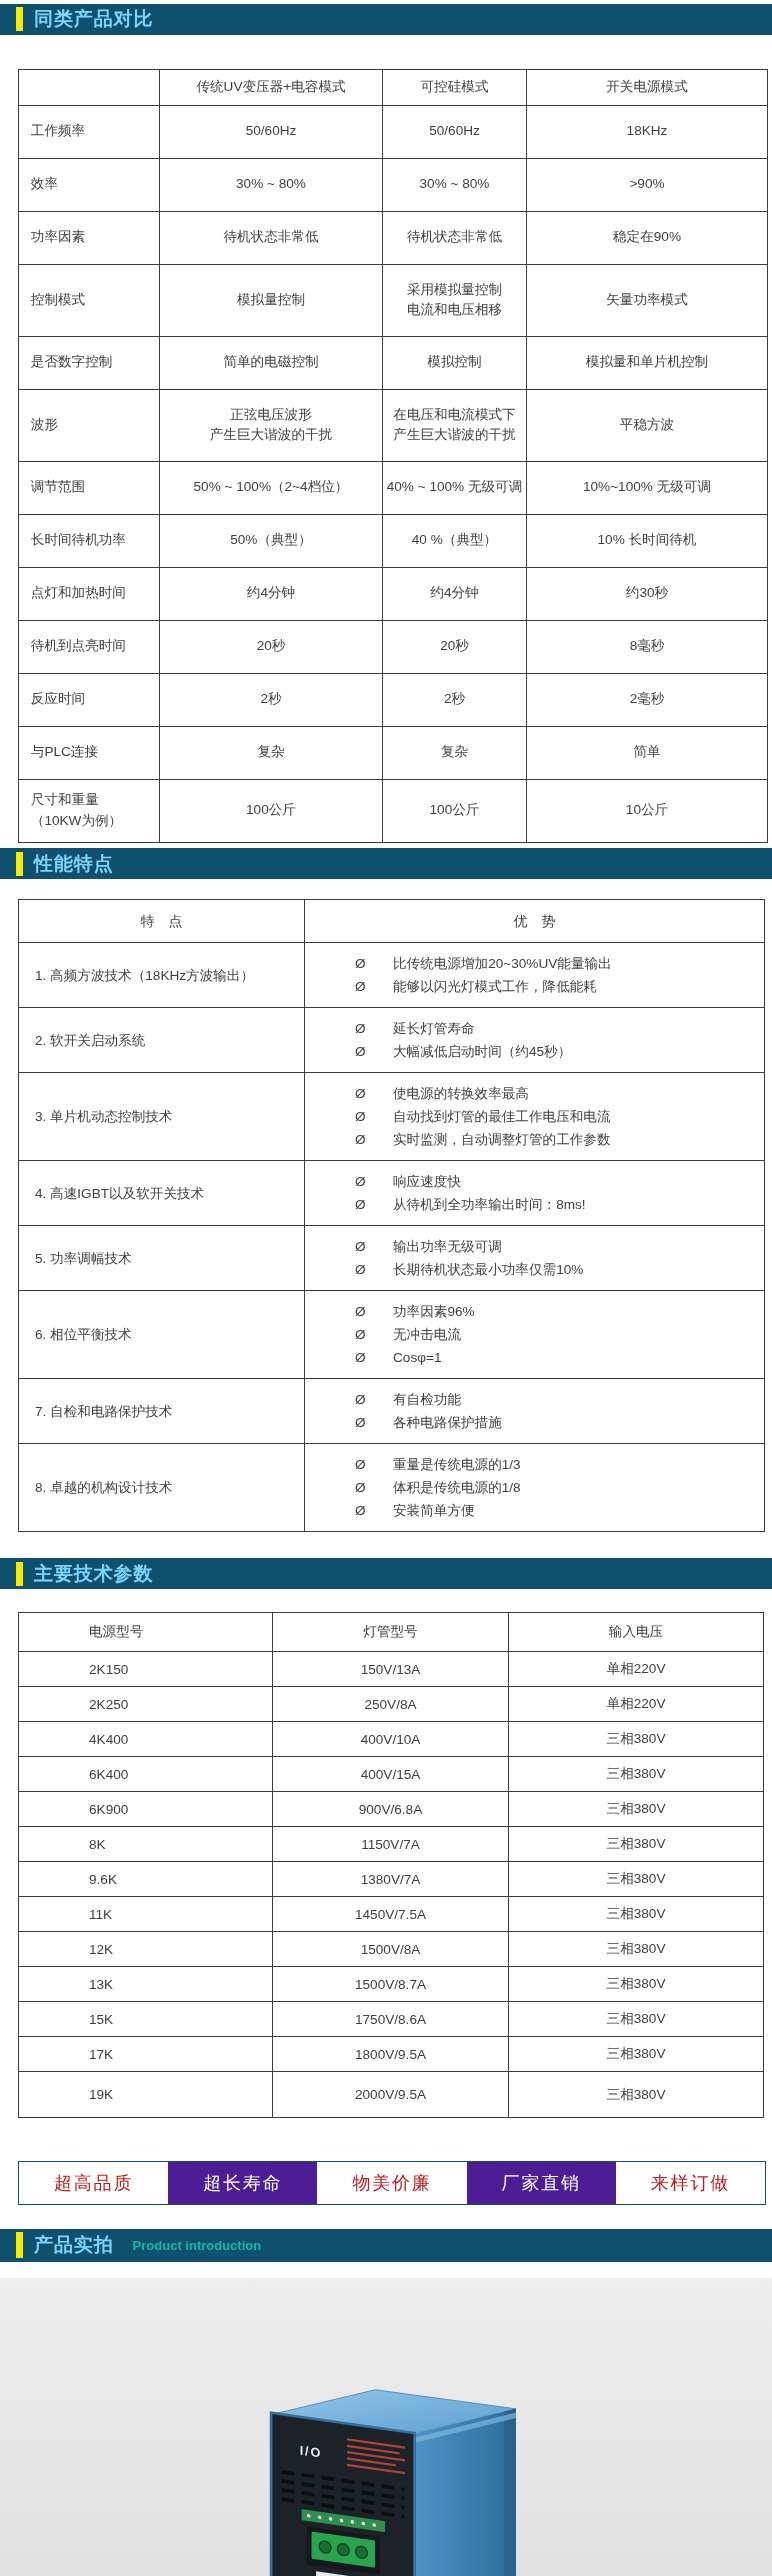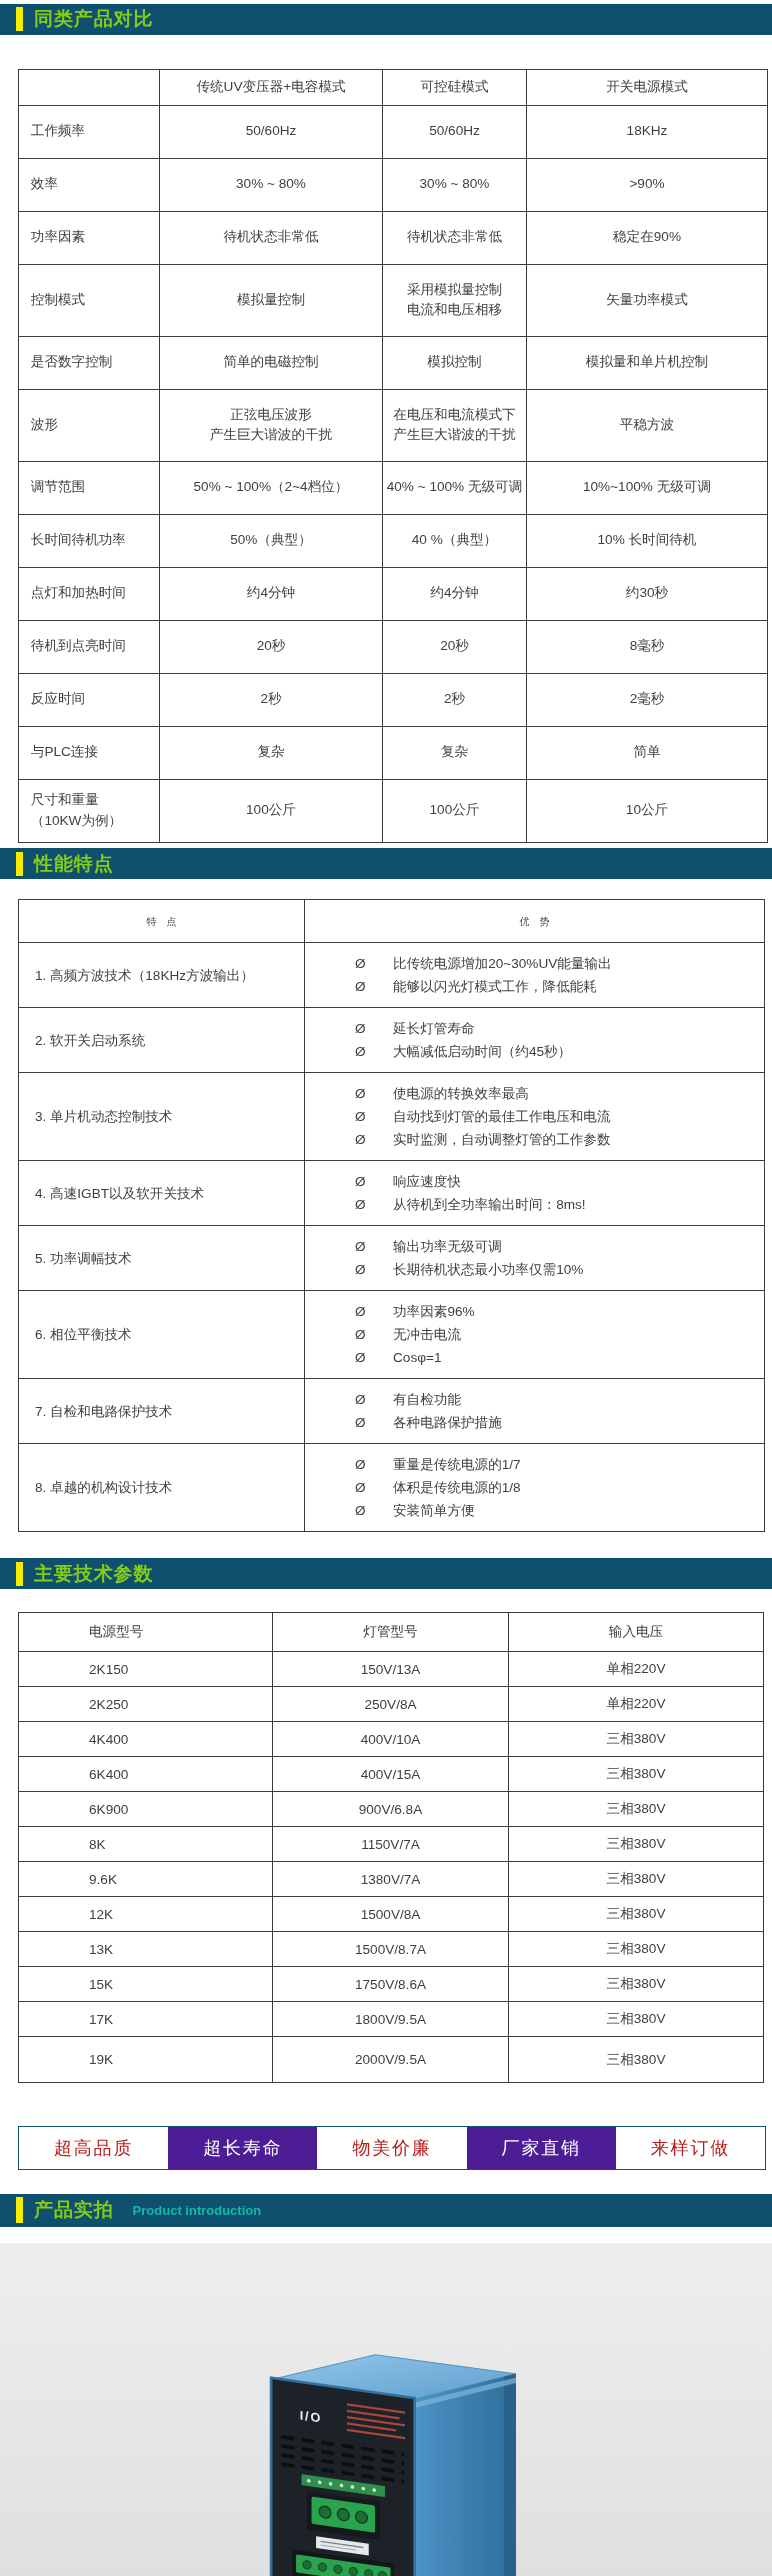--- a/index.html
+++ b/index.html
@@ -3,21 +3,21 @@
 <meta charset="utf-8">
 <style>
   html,body{margin:0;padding:0;background:#ffffff;width:772px;overflow-x:hidden;
     font-family:"Liberation Sans","DejaVu Sans",sans-serif;color:#3f3f3f;}
   .page{width:772px;}
 
   
   .banner{position:relative;background:#0f506f;height:31px;display:flex;align-items:center;
     padding-left:34px;box-sizing:border-box;}
   .banner .accent{position:absolute;left:16.4px;top:3.6px;bottom:3.6px;width:6.4px;background:#f5ec00;}
-  .banner .cn{color:#84cc16;font-size:19px;font-weight:bold;letter-spacing:0.9px;}
+  .banner .cn{color:#7dd3fc;font-size:19px;font-weight:bold;letter-spacing:0.9px;}
   .banner .en{color:#14b8a6;font-size:13px;margin-left:19px;font-weight:bold;}
   .banner.b1{margin-top:3.6px;}
   .banner.b2{margin-top:5.5px;}
   .banner.b3{margin-top:26px;}
   .banner.b4{margin-top:23.6px;height:33px;}
 
   table{border-collapse:collapse;table-layout:fixed;}
   td{vertical-align:middle;}
 
   
@@ -25,21 +25,21 @@
   .cmp td{border:0.9px solid #3c3c3c;font-size:13.6px;text-align:center;white-space:pre-line;line-height:1.5;}
   .cmp td.lbl{text-align:left;padding-left:11.8px;}
   .cmp tr.h36 td{height:33px;}
   .cmp tr.h55 td{height:50px;}
   .cmp tr.h76 td{height:69px;}
   .cmp tr.h66 td{height:60px;}
 
   
   .feat{width:746px;margin:20px 0 0 18px;border:1.8px solid #2e2e2e;}
   .feat td{border:0.9px solid #3c3c3c;font-size:13.6px;line-height:23px;}
-  .feat td.fhead{height:40px;text-align:center;font-size:10px;}
+  .feat td.fhead{height:40px;text-align:center;font-size:14px;}
   .feat td.flabel{padding-left:16px;vertical-align:middle;}
   .feat td.fadv{padding:9px 5.5px 9px 50px;}
   .adv{display:flex;align-items:baseline;}
   .bullet{width:38px;flex:0 0 38px;font-size:13.6px;}
 
   
   .spec{width:746px;margin:23px 0 0 18px;border:1.8px solid #2e2e2e;}
   .spec td{border:0.9px solid #3c3c3c;font-size:13.6px;height:32px;text-align:center;}
   .spec td.mcol{text-align:left;padding-left:70px;}
   .spec tr.shead td{height:36px;}
@@ -276,21 +276,21 @@
               <span class="bullet">Ø</span>
               <span>各种电路保护措施</span>
             </div>
       </td>
     </tr>
     <tr>
       <td class="flabel">8. 卓越的机构设计技术</td>
       <td class="fadv">
         <div class="adv">
               <span class="bullet">Ø</span>
-              <span>重量是传统电源的1/7</span>
+              <span>重量是传统电源的1/3</span>
             </div>
         <div class="adv">
               <span class="bullet">Ø</span>
               <span>体积是传统电源的1/8</span>
             </div>
         <div class="adv">
               <span class="bullet">Ø</span>
               <span>安装简单方便</span>
             </div>
       </td>
@@ -341,20 +341,25 @@
           <td>三相380V</td>
         </tr>
     <tr>
           <td class="mcol">8K</td>
           <td>1150V/7A</td>
           <td>三相380V</td>
         </tr>
     <tr>
           <td class="mcol">9.6K</td>
           <td>1380V/7A</td>
+          <td>三相380V</td>
+        </tr>
+    <tr>
+          <td class="mcol">11K</td>
+          <td>1450V/7.5A</td>
           <td>三相380V</td>
         </tr>
     <tr>
           <td class="mcol">12K</td>
           <td>1500V/8A</td>
           <td>三相380V</td>
         </tr>
     <tr>
           <td class="mcol">13K</td>
           <td>1500V/8.7A</td>

